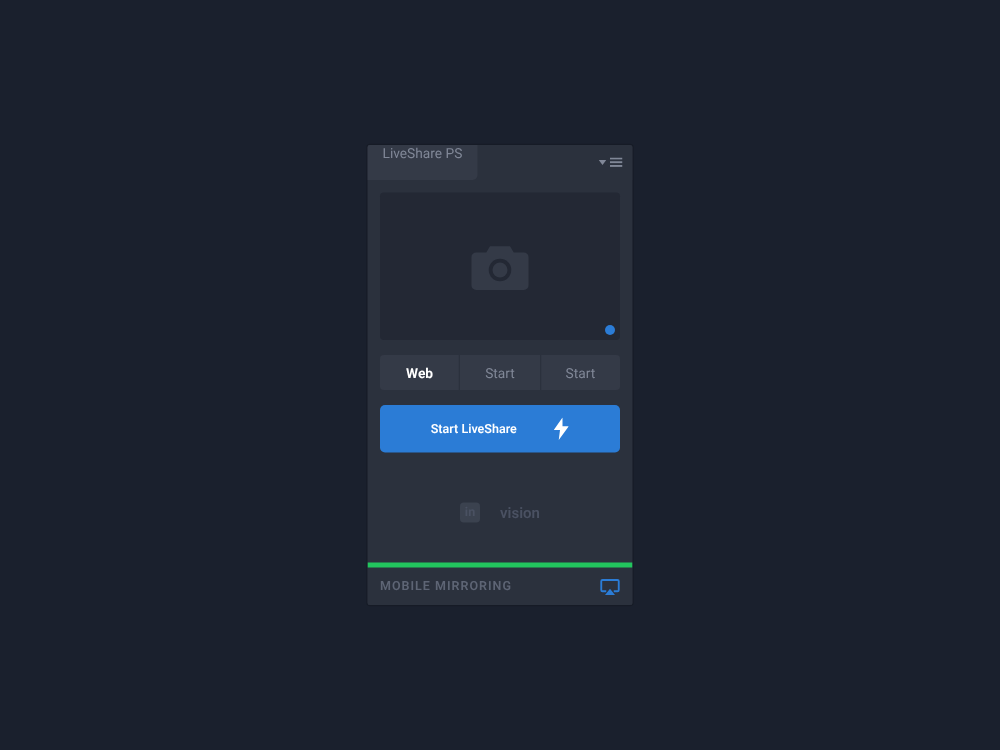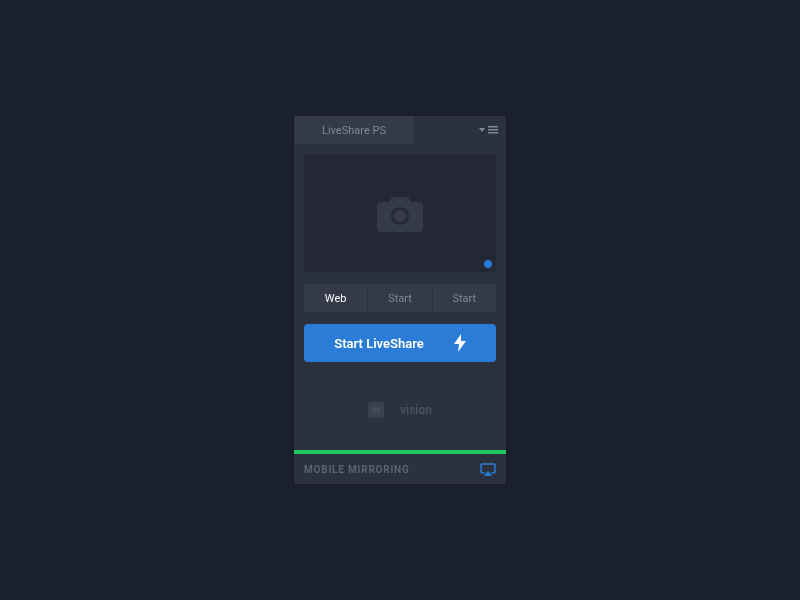--- a/index.html
+++ b/index.html
@@ -1,29 +1,29 @@
 <!DOCTYPE html>
 <html><head>
 <meta charset="utf-8">
 <style>
   *{box-sizing:border-box;margin:0;padding:0;font-family:-apple-system,BlinkMacSystemFont,"Segoe UI",Roboto,Helvetica,Arial,sans-serif}
   body{background:#1a202d;width:800px;height:600px;overflow:hidden;display:flex;align-items:center;justify-content:center}
   .panel{width:212px;background:#2b313d;border-radius:2px;box-shadow:0 0 0 1px rgba(0,0,0,.15);overflow:hidden;display:flex;flex-direction:column}
   .titlebar{height:28px;display:flex;align-items:center;position:relative;background:#2b313d;font-size:11px;color:#808797}
-  .tab{padding:0 28px;height:100%;display:flex;align-items:center;background:#343a47;border-radius:0 0 4px 0}
+  .tab{padding:0 12px;height:100%;display:flex;background:#343a47;border-radius:0 0 4px 0}
   .titlebar-menu{position:absolute;right:8px;top:0;height:100%;display:flex;align-items:center;gap:3px}
   .body{padding:10px 10px 14px 10px;display:flex;flex-direction:column;gap:12px}
   .preview{position:relative;height:118px;background:#232834;border-radius:3px;display:flex;align-items:center;justify-content:center}
   .preview svg{opacity:1}
   .dot{position:absolute;right:4px;bottom:4px;width:8px;height:8px;border-radius:50%;background:#2b7cd6}
   .seg{display:flex;border-radius:3px;overflow:hidden}
   .seg button{flex:1;height:28px;font-size:11px;border:none;cursor:pointer;background:#343a47;color:#808797;border-right:1px solid #2b313d}
   .seg button:last-child{border-right:none}
-  .seg button.active{color:#fff;font-weight:400}
-  .primary{height:38px;border:none;border-radius:4px;background:#2b7cd6;color:#fff;font-size:13px;font-weight:600;cursor:pointer;display:flex;align-items:center;justify-content:center;gap:30px}
+  .seg button.active{color:#fff;font-weight:700}
+  .primary{height:38px;border:none;border-radius:4px;background:#2b7cd6;color:#fff;font-size:10px;font-weight:600;cursor:pointer;display:flex;align-items:center;justify-content:center;gap:30px}
   .primary svg{flex:none}
   .brand{display:flex;align-items:center;justify-content:center;gap:16px;color:#4a5162;font-size:12px;font-weight:600;padding:28px 0 18px 0}
   .brand .sq{width:16px;height:16px;border-radius:3px;background:#3b424f;display:flex;align-items:center;justify-content:center;font-size:10px;color:#4a5162;font-weight:700}
   .footer{height:34px;border-top:4px solid #22c55e;background:#2b313d;display:flex;align-items:center;justify-content:space-between;padding:0 10px}
   .footer-label{font-size:10px;letter-spacing:0.8px;color:#5e6575;font-weight:600}
 </style>
 </head>
 <body>
 
 <div class="panel">

